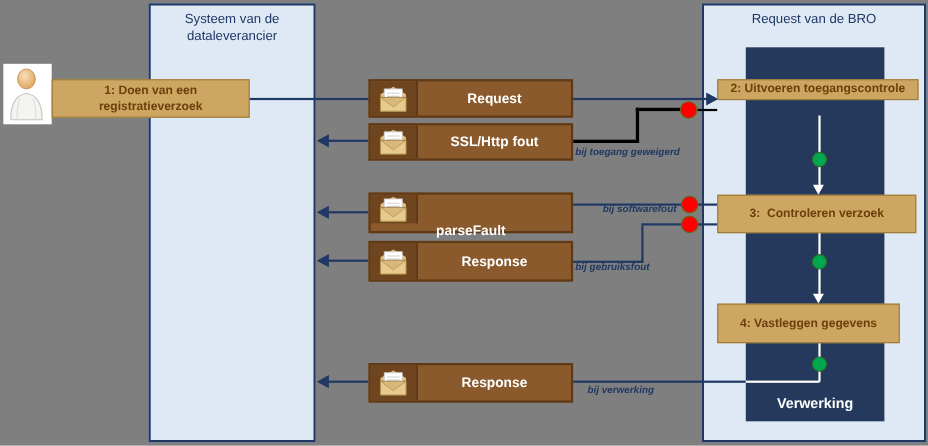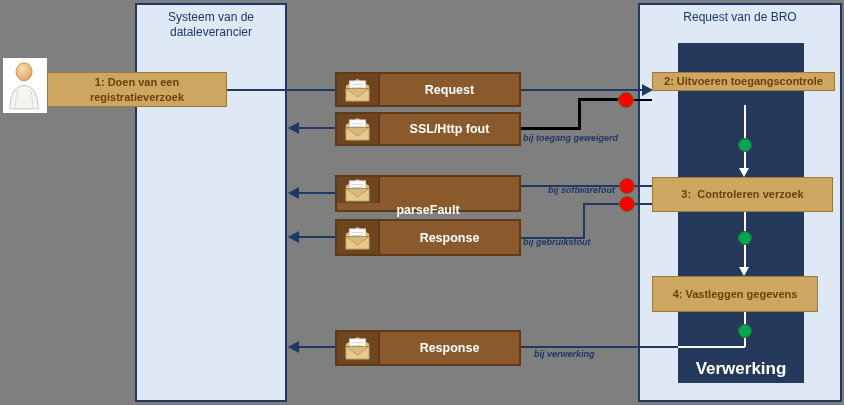--- a/index.html
+++ b/index.html
@@ -10,21 +10,21 @@
   
   .syscol{position:absolute;top:3px;height:399px;background:#dfe9f5;border:2px solid #1f3864;box-sizing:border-box;}
   #col-left{left:135px;width:152px;}
   #col-right{left:638px;width:204px;}
   .sys-title{position:absolute;top:5px;left:0;width:100%;text-align:center;
              font-size:12px;font-weight:normal;color:#1f3864;line-height:15px;}
 
   
   #inner-lane{position:absolute;left:678px;top:43px;width:126px;height:340px;background:#24395b;}
   #verwerking-label{position:absolute;left:678px;top:359px;width:126px;text-align:center;
-                    color:#ffffff;font-size:17px;font-weight:bold;}
+                    color:#ffffff;font-size:13px;font-weight:bold;}
 
   
   #actor-card{position:absolute;left:3px;top:58px;width:44px;height:55px;background:#ffffff;
               display:flex;align-items:center;justify-content:center;}
 
   
   .step{position:absolute;background:#cda661;border:1.5px solid #9c7a39;box-sizing:border-box;
         display:flex;align-items:center;justify-content:center;text-align:center;
         font-size:11px;font-weight:bold;color:#6e3e0b;line-height:15px;white-space:pre-wrap;}
   #step1{left:47px;top:72px;width:180px;height:35px;}

